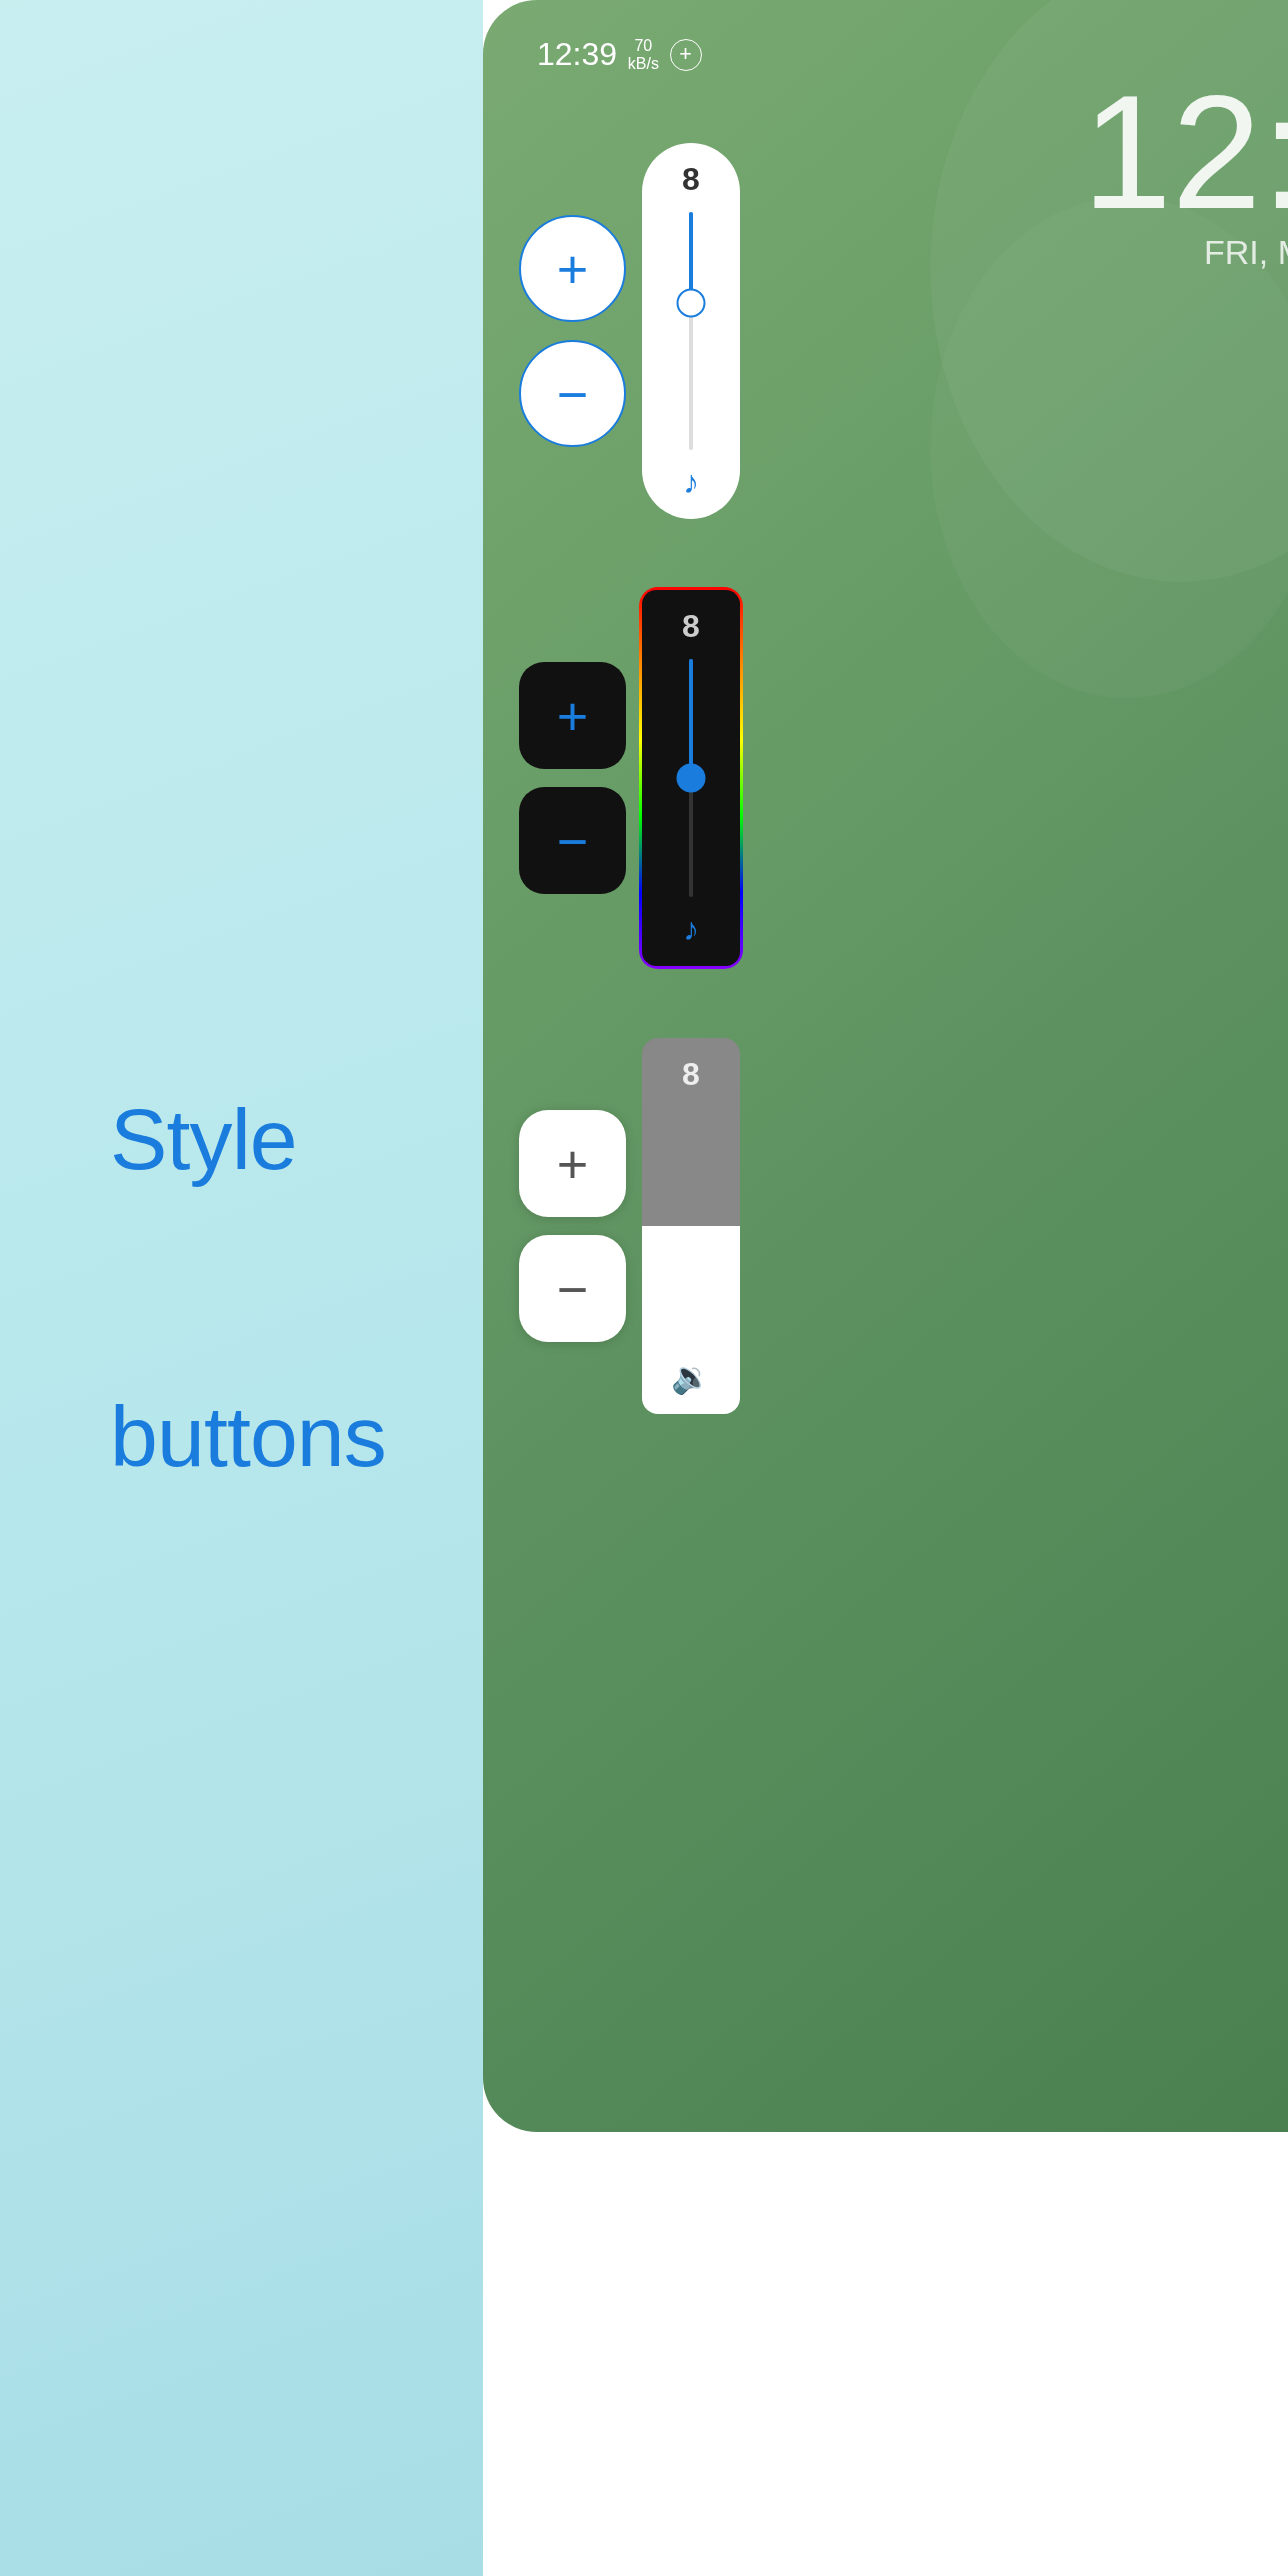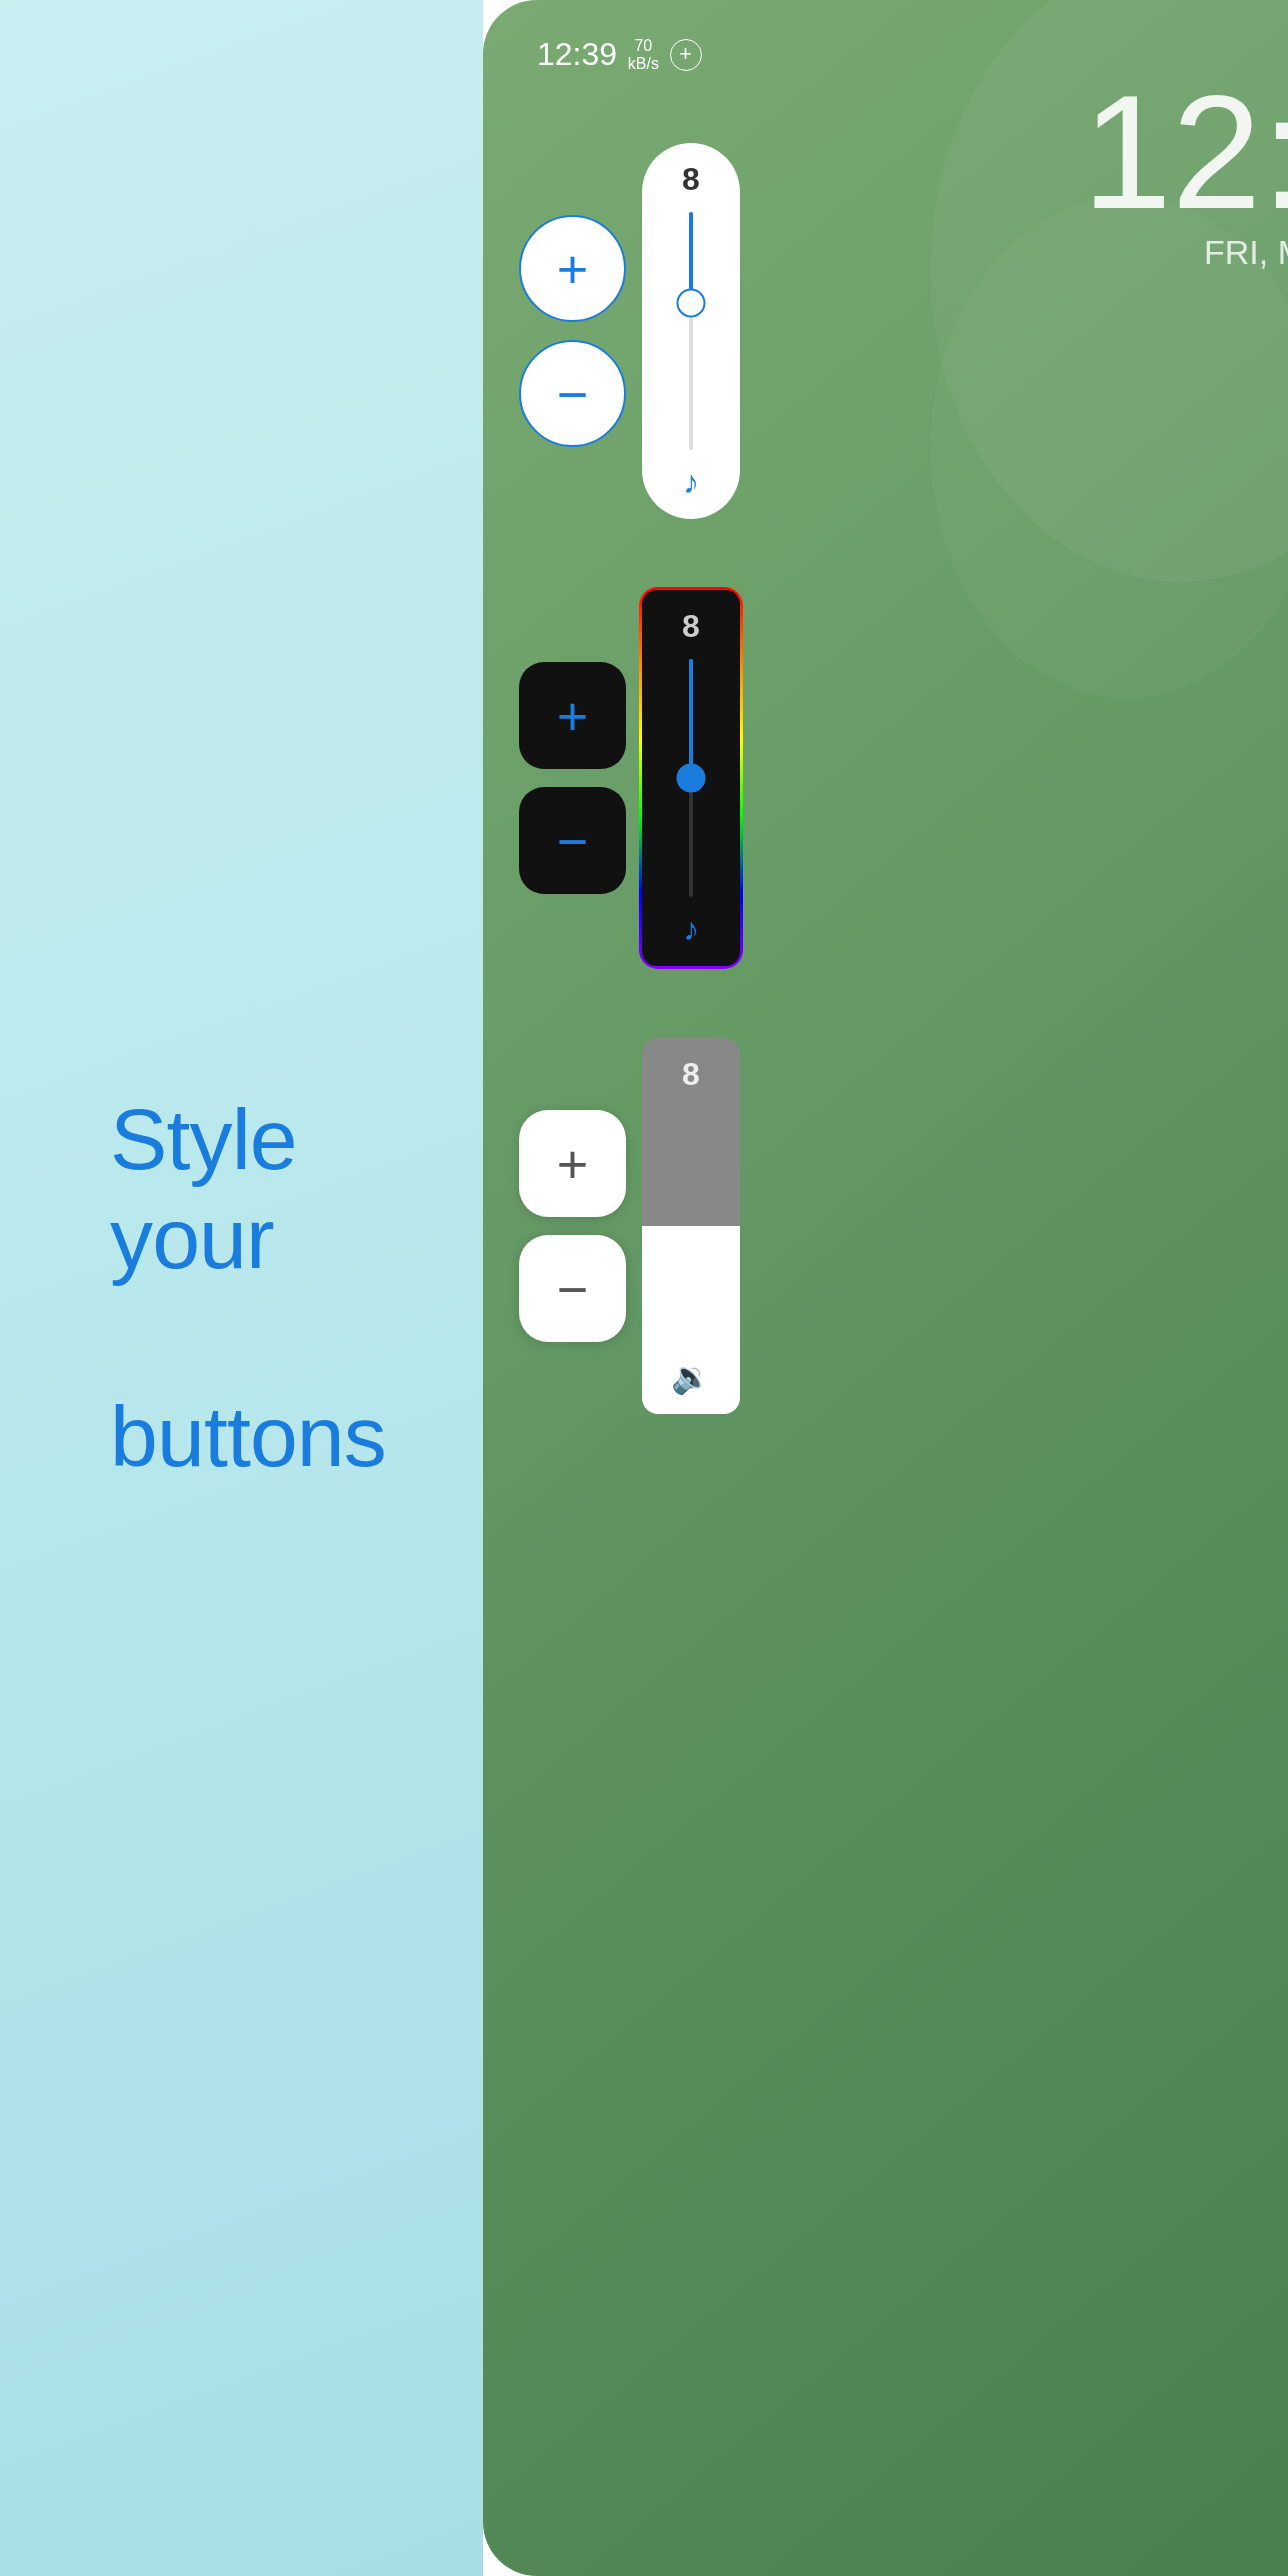--- a/index.html
+++ b/index.html
@@ -26,21 +26,21 @@
       font-size: 86px;
       font-weight: 500;
       color: #1a7ddd;
       line-height: 1.15;
       letter-spacing: -0.9px;
       margin-left: 13px;
     }
 
     .right-panel {
       width: 805px;
-      height: 2576px;
+      height: 2132px;
       background: linear-gradient(140deg, #7aaa72 0%, #6a9e68 30%, #5a8f5e 60%, #4a8050 100%);
       position: relative;
       border-radius: 54px 0 0 54px;
       overflow: hidden;
     }
 
     
     .status-bar {
       position: absolute;
       top: 36px;
@@ -384,21 +384,21 @@
       opacity: 0.3;
       pointer-events: none;
     }
   </style>
 </head>
 <body>
 
 <div class="left-panel">
   <div class="tagline">
     <span>Style</span><br>
-    <span>your</span><br>
+    <br>
     <br>
     <span>buttons</span>
   </div>
 </div>
 
 <div class="right-panel">
 
   <svg class="green-decor" viewBox="0 0 500 800" preserveAspectRatio="none">
     <ellipse cx="380" cy="300" rx="280" ry="350" fill="rgba(255,255,255,0.15)"></ellipse>
     <ellipse cx="320" cy="500" rx="220" ry="280" fill="rgba(255,255,255,0.1)"></ellipse>

